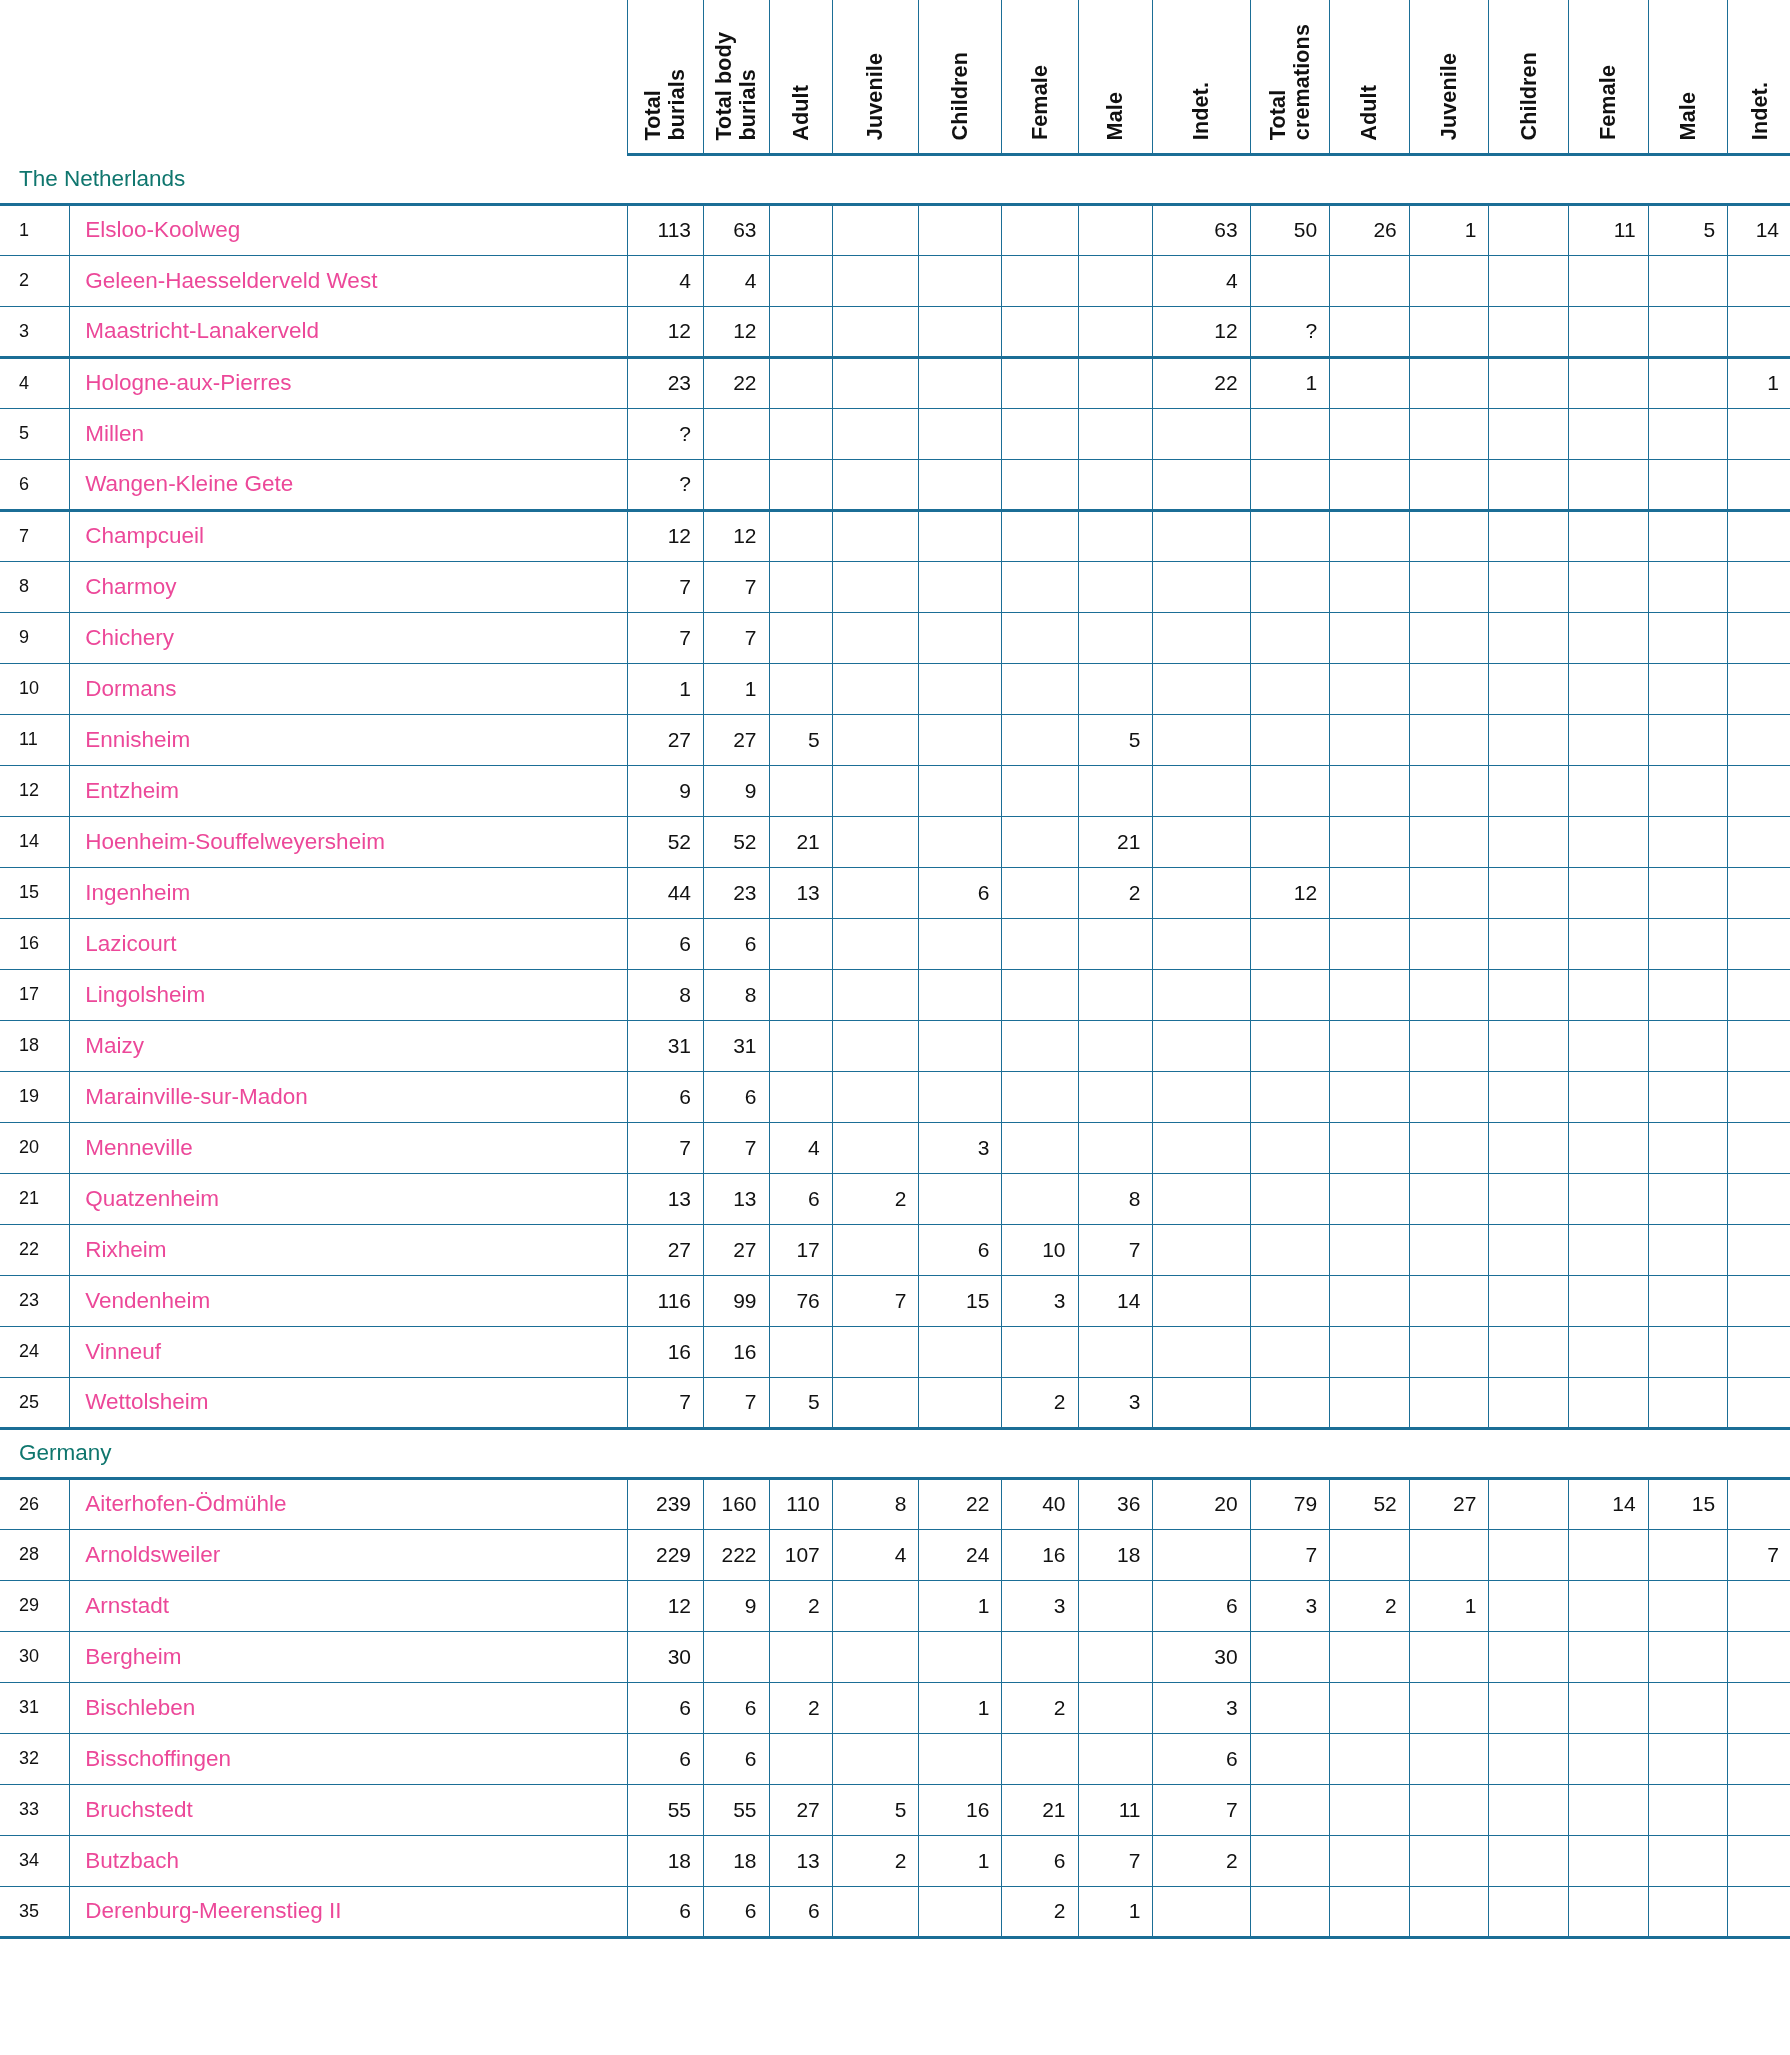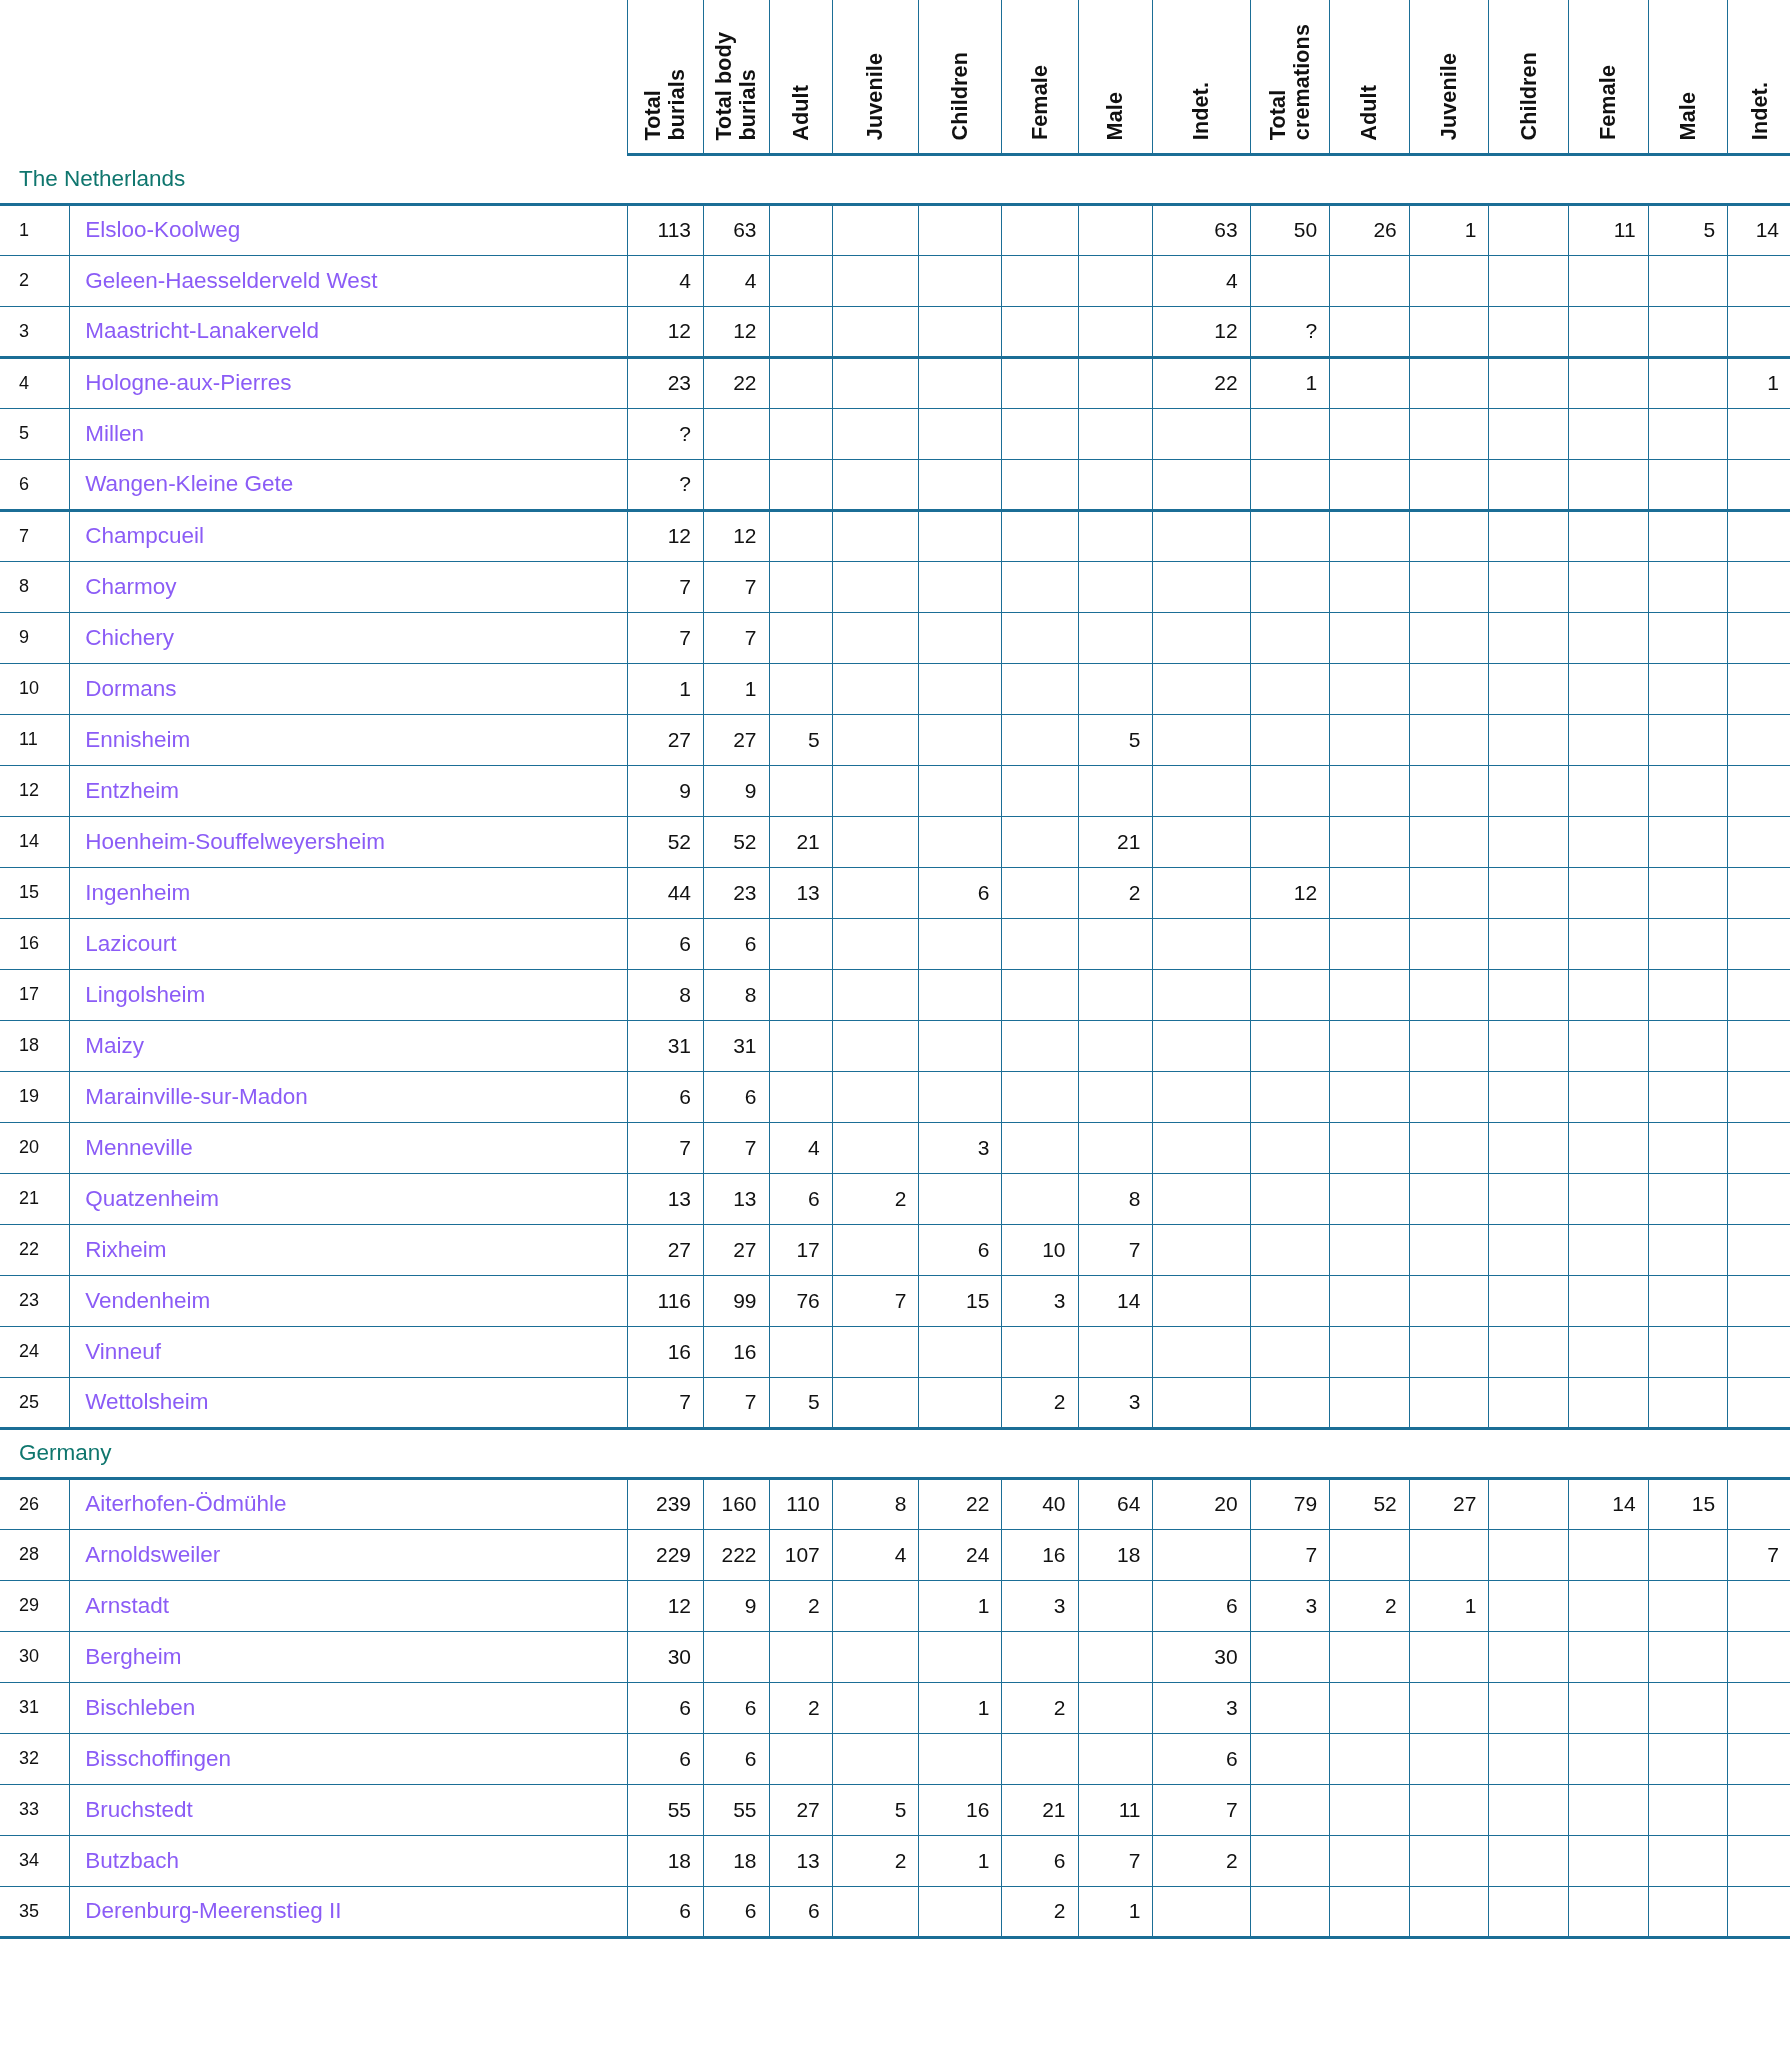--- a/index.html
+++ b/index.html
@@ -94,21 +94,21 @@
     vertical-align: middle;
   }
   td.site {
     border-top: 1.7px solid #1b6e96;
     border-bottom: 1.7px solid #1b6e96;
     border-left: 1.7px solid #1b6e96;
     border-right: none;
     text-align: left;
     padding: 0 0 0 15.6px;
     font-size: 22.5px;
-    color: #8b5cf6;
+    color: #ec4899;
     vertical-align: middle;
     white-space: nowrap;
   }
   td.cell {
     border: 1.7px solid #1b6e96;
     border-top-width: 1.7px;
     border-bottom-width: 1.7px;
     text-align: right;
     padding: 0 12px 0 5.2px;
     font-size: 21px;
@@ -695,21 +695,21 @@
         </tr>
         <tr class="data-row sec-first">
           <td class="num-idx">26</td>
           <td class="site">Aiterhofen-Ödmühle</td>
           <td class="cell">239</td>
           <td class="cell">160</td>
           <td class="cell">110</td>
           <td class="cell">8</td>
           <td class="cell">22</td>
           <td class="cell">40</td>
-          <td class="cell">64</td>
+          <td class="cell">36</td>
           <td class="cell">20</td>
           <td class="cell">79</td>
           <td class="cell">52</td>
           <td class="cell">27</td>
           <td class="cell"></td>
           <td class="cell">14</td>
           <td class="cell">15</td>
           <td class="cell lastcol"></td>
         </tr>
         <tr class="data-row">

